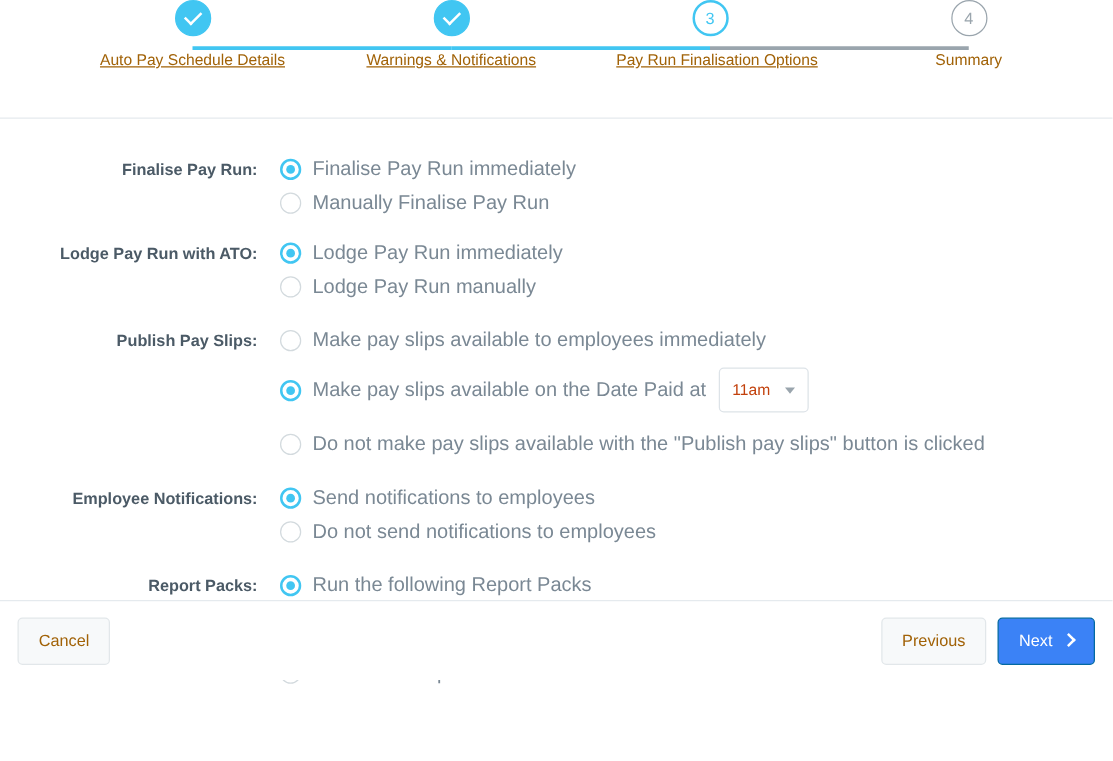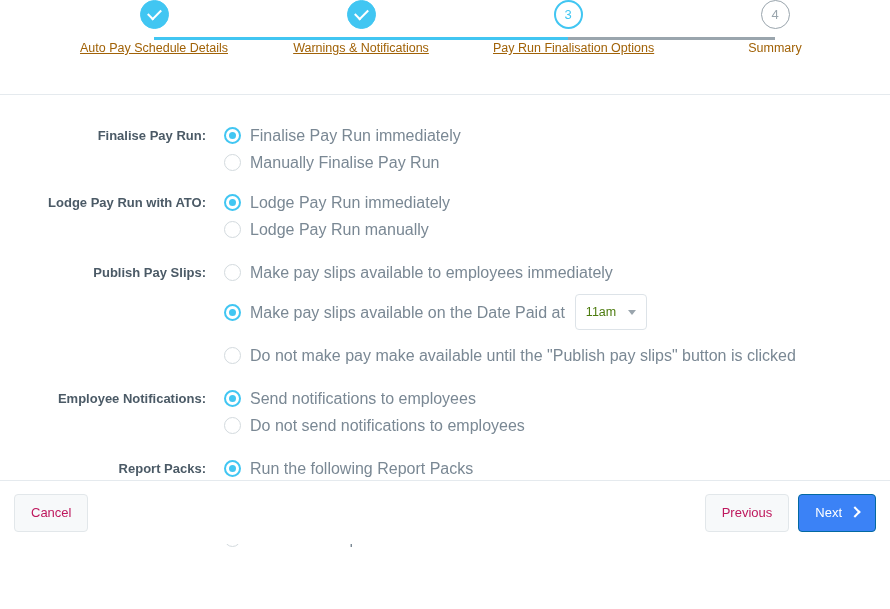--- a/index.html
+++ b/index.html
@@ -175,21 +175,21 @@
     align-items: center;
     justify-content: space-between;
     min-width: 66px;
     height: 36px;
     padding: 0 10px;
     margin-left: 10px;
     border: 1px solid #dde3e8;
     border-radius: 4px;
     background: #ffffff;
     font-size: 12.5px;
-    color: #4d7c0f;
+    color: #c2410c;
     box-sizing: border-box;
   }
   .caret {
     width: 0; height: 0;
     margin-left: 12px;
     border-left: 4.5px solid transparent;
     border-right: 4.5px solid transparent;
     border-top: 5px solid #9aa5ad;
   }
 
@@ -225,21 +225,21 @@
     padding: 0 16px;
     display: inline-flex;
     align-items: center;
     box-sizing: border-box;
     cursor: pointer;
     white-space: nowrap;
   }
   .btn-secondary {
     background: #f7f9fa;
     border: 1px solid #e2e7ea;
-    color: #be185d;
+    color: #a16207;
   }
   .btn-primary {
     background: #3b82f6;
     border: 1px solid #0369a1;
     color: #ffffff;
   }
   .btn-primary .chev {
     display: inline-block;
     width: 6px; height: 6px;
     border-top: 2px solid #ffffff;
@@ -331,21 +331,21 @@
             <span class="dot"></span>
           </span>
         <span class="opt-label">Make pay slips available on the Date Paid at</span>
         <span class="dropdown">
           <span>11am</span>
           <span class="caret"></span>
         </span>
       </div>
       <div class="opt" style="height:32px;">
         <span class="radio off"></span>
-        <span class="opt-label">Do not make pay make available until the "Publish pay slips" button is clicked</span>
+        <span class="opt-label">Do not make pay slips available with the "Publish pay slips" button is clicked</span>
       </div>
     </div>
   </div>
 
   <div class="row" style="margin-top:15px;">
     <div class="row-label">Employee Notifications:</div>
     <div class="row-body">
       <div class="opt">
         <span class="radio on">
             <span class="dot"></span>

